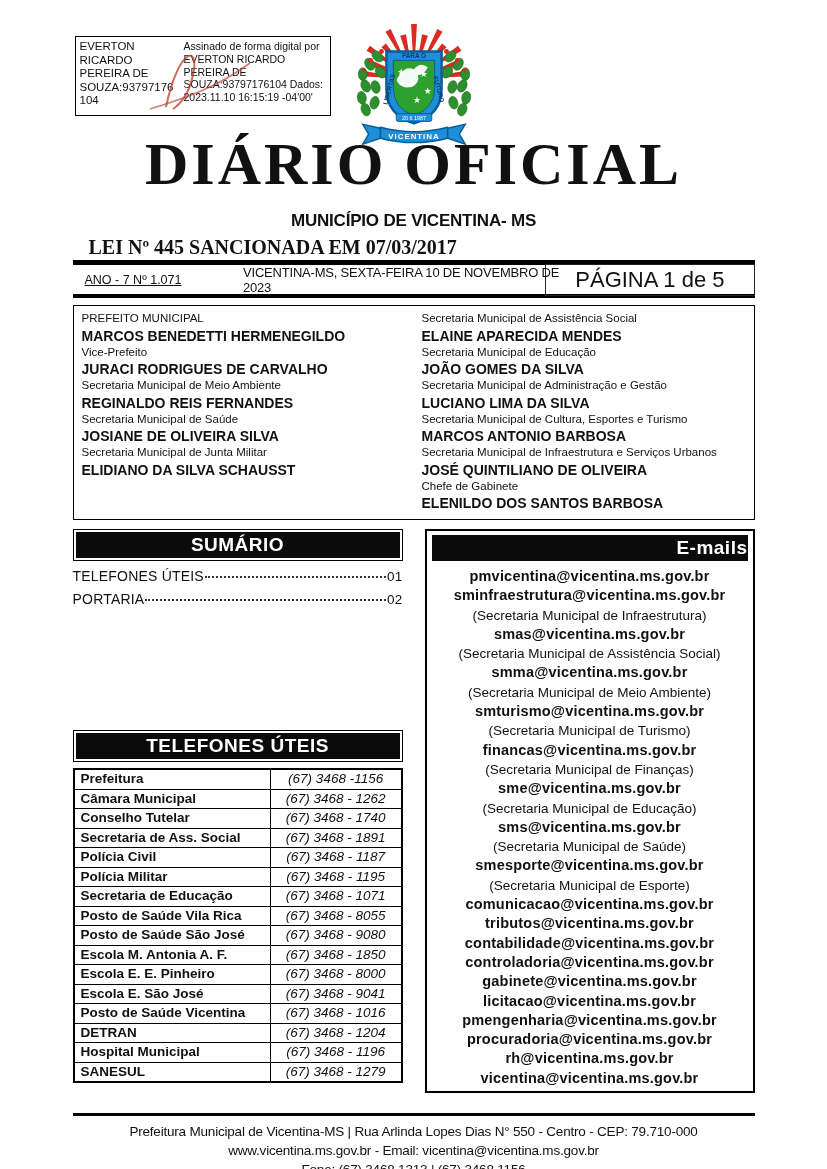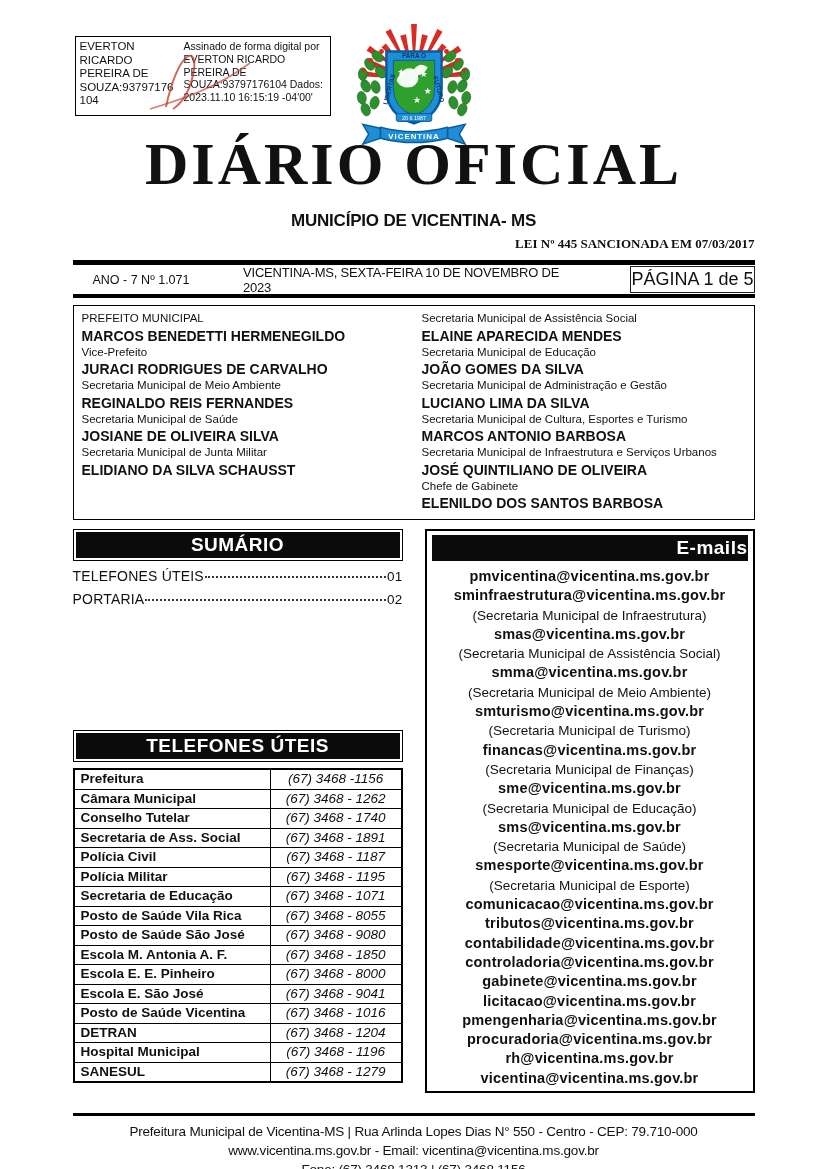--- a/index.html
+++ b/index.html
@@ -13,29 +13,29 @@
            display:flex;box-sizing:border-box;}
   .sig-left{width:96px;padding:3px 2px 0 4px;font-size:11.5px;line-height:13.5px;overflow-wrap:anywhere;}
   .sig-right{flex:1;padding:3px 2px 0 6px;font-size:10.5px;line-height:12.8px;overflow-wrap:anywhere;}
   .sig-flourish{position:absolute;left:62px;top:0px;pointer-events:none;}
   .crest{position:absolute;left:50%;top:16px;transform:translateX(-50%);}
   .doc-title{position:absolute;top:132px;left:0;width:100%;text-align:center;
              font-family:"Liberation Serif",serif;font-weight:bold;font-size:60px;
              letter-spacing:3px;line-height:64px;white-space:nowrap;}
   .doc-muni{position:absolute;top:211px;left:0;width:100%;text-align:center;
             font-size:17px;font-weight:bold;letter-spacing:-0.2px;}
-  .doc-law{position:absolute;top:236px;left:0;width:100%;text-align:right;
-           font-family:"Liberation Serif",serif;font-weight:bold;font-size:13px;}
+  .doc-law{position:absolute;top:236px;left:16px;width:100%;text-align:left;
+           font-family:"Liberation Serif",serif;font-weight:bold;font-size:20px;}
 
   
   .meta{border-top:5px solid #000;border-bottom:4px solid #000;height:29px;
         display:flex;align-items:center;position:relative;}
-  .meta-edition{font-size:12.5px;margin-left:20px;}
+  .meta-edition{font-size:12.5px;margin-left:12px;text-decoration:underline;}
   .meta-date{position:absolute;left:50%;transform:translateX(-50%);font-size:13px;letter-spacing:-0.2px;}
-  .meta-page{margin-left:auto;border:1.5px solid #222;padding:2px 0;font-size:18px;}
+  .meta-page{margin-left:auto;border:1.5px solid #222;padding:2px 29px;font-size:22px;}
 
   
   .officials{margin-top:7px;border:1.5px solid #000;padding:5px 8px 7px;
              display:grid;grid-template-columns:1fr 1fr;column-gap:16px;}
   .official .role{font-size:11.5px;line-height:15.5px;}
   .official .name{font-size:14px;font-weight:bold;text-align:left;line-height:18px;}
 
   
   .main{display:flex;justify-content:space-between;margin-top:9px;min-height:574px;}
   .col-left{width:330px;}

